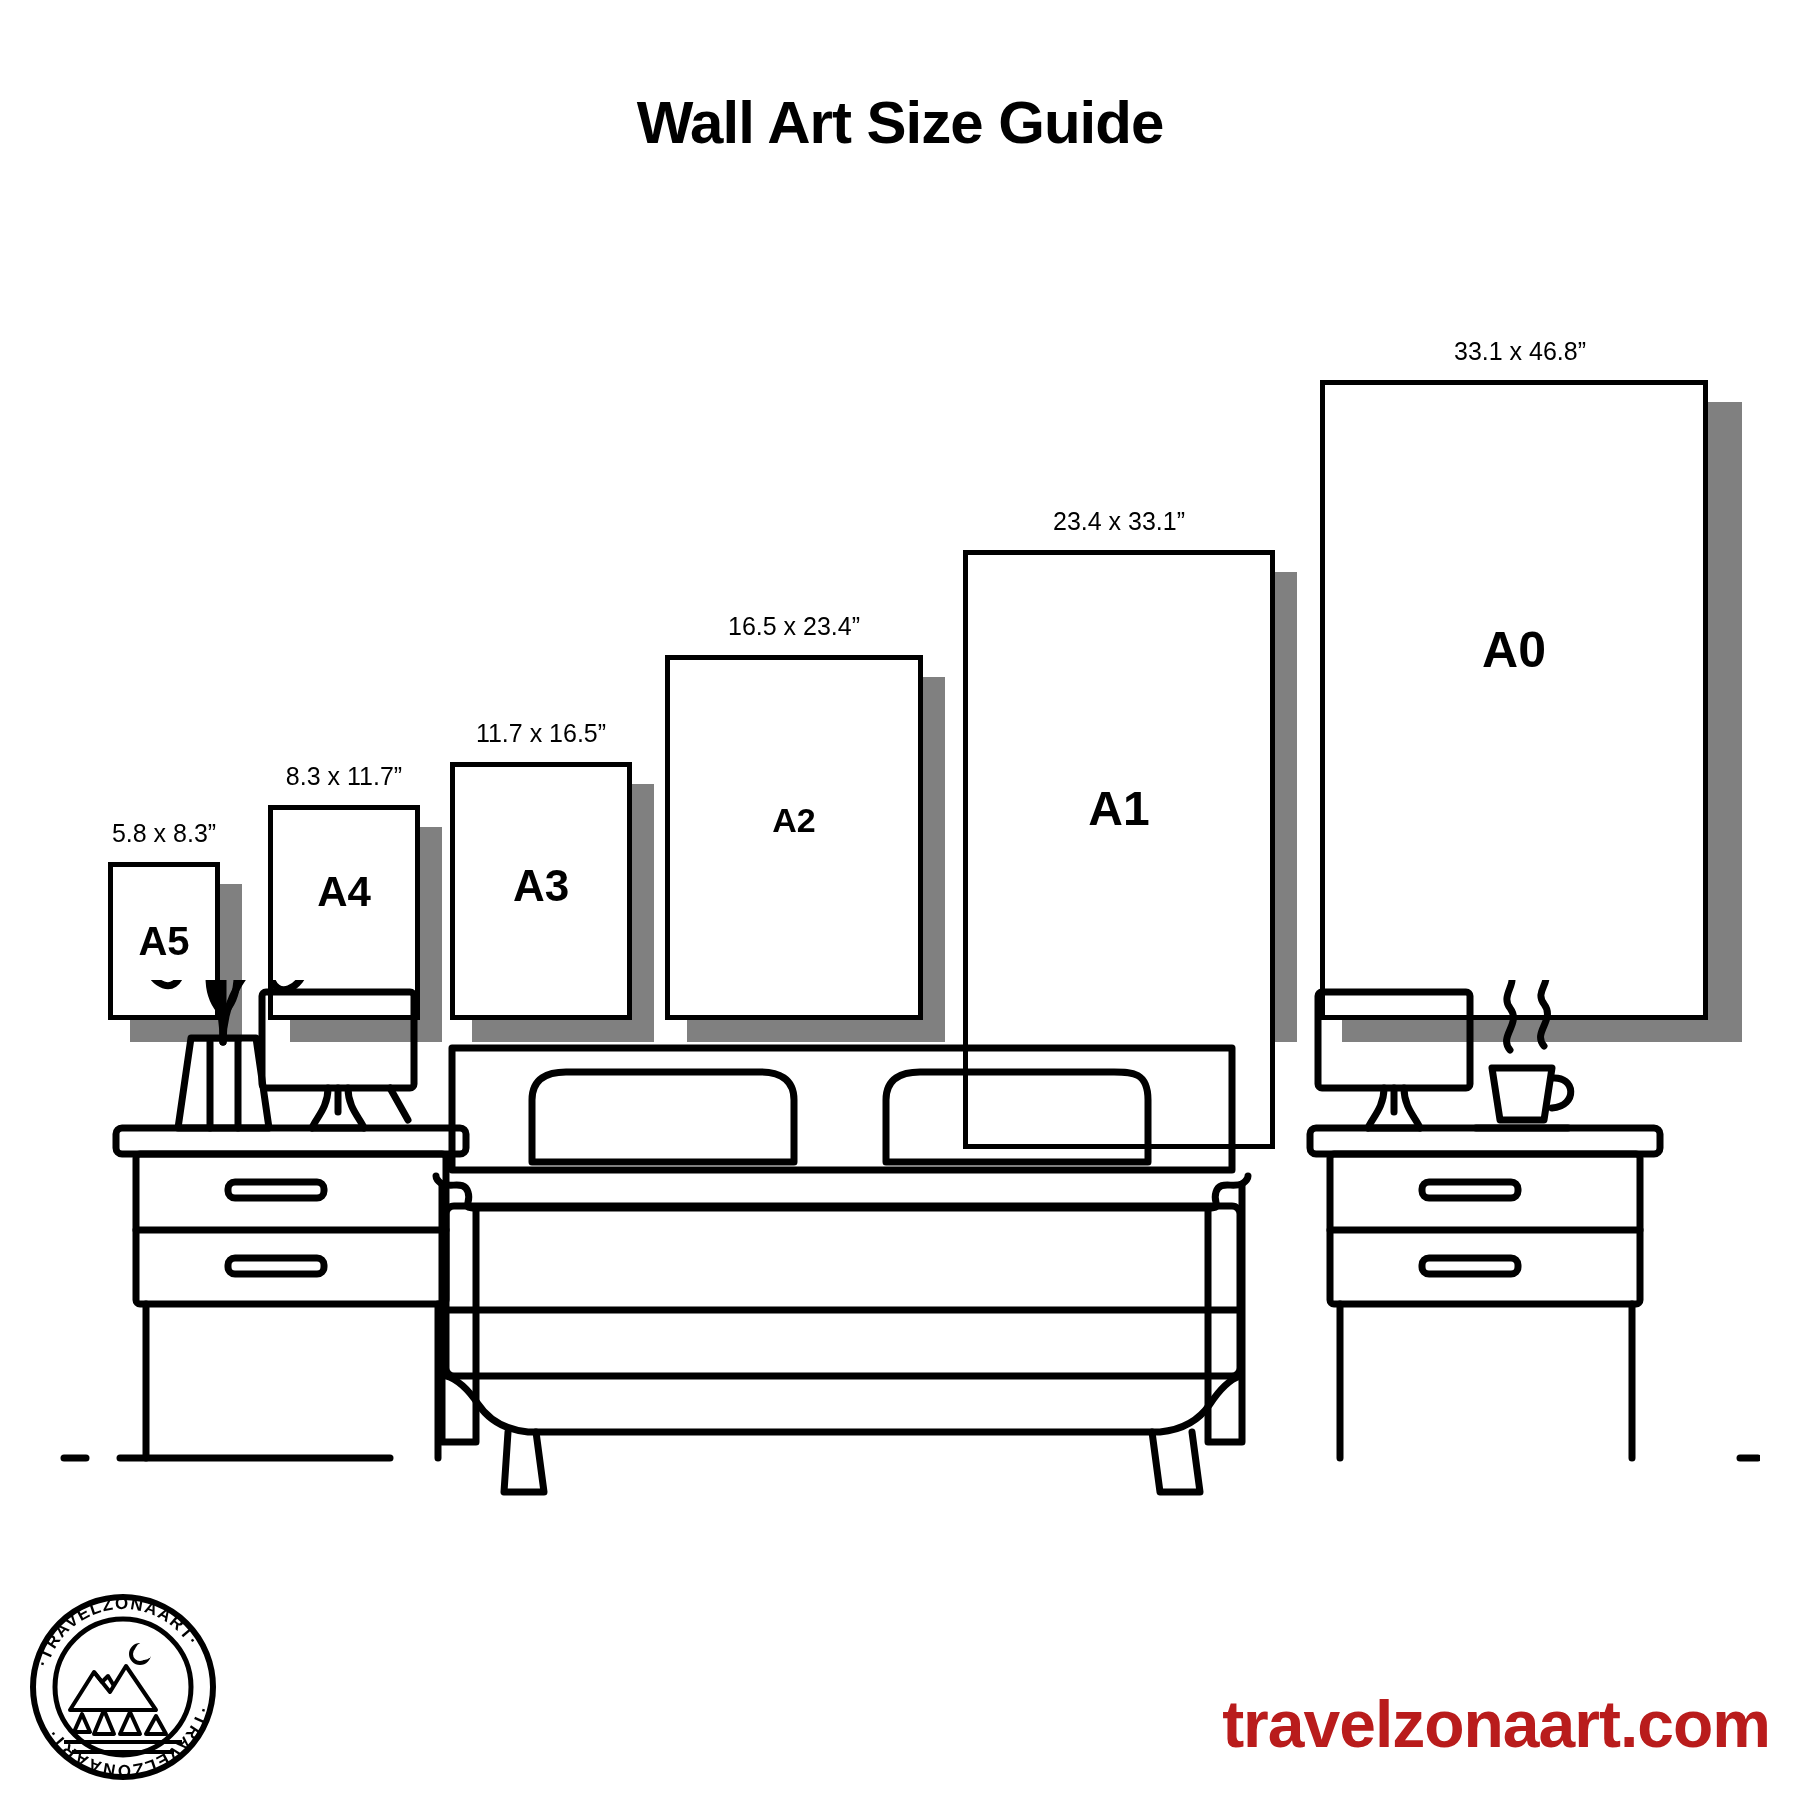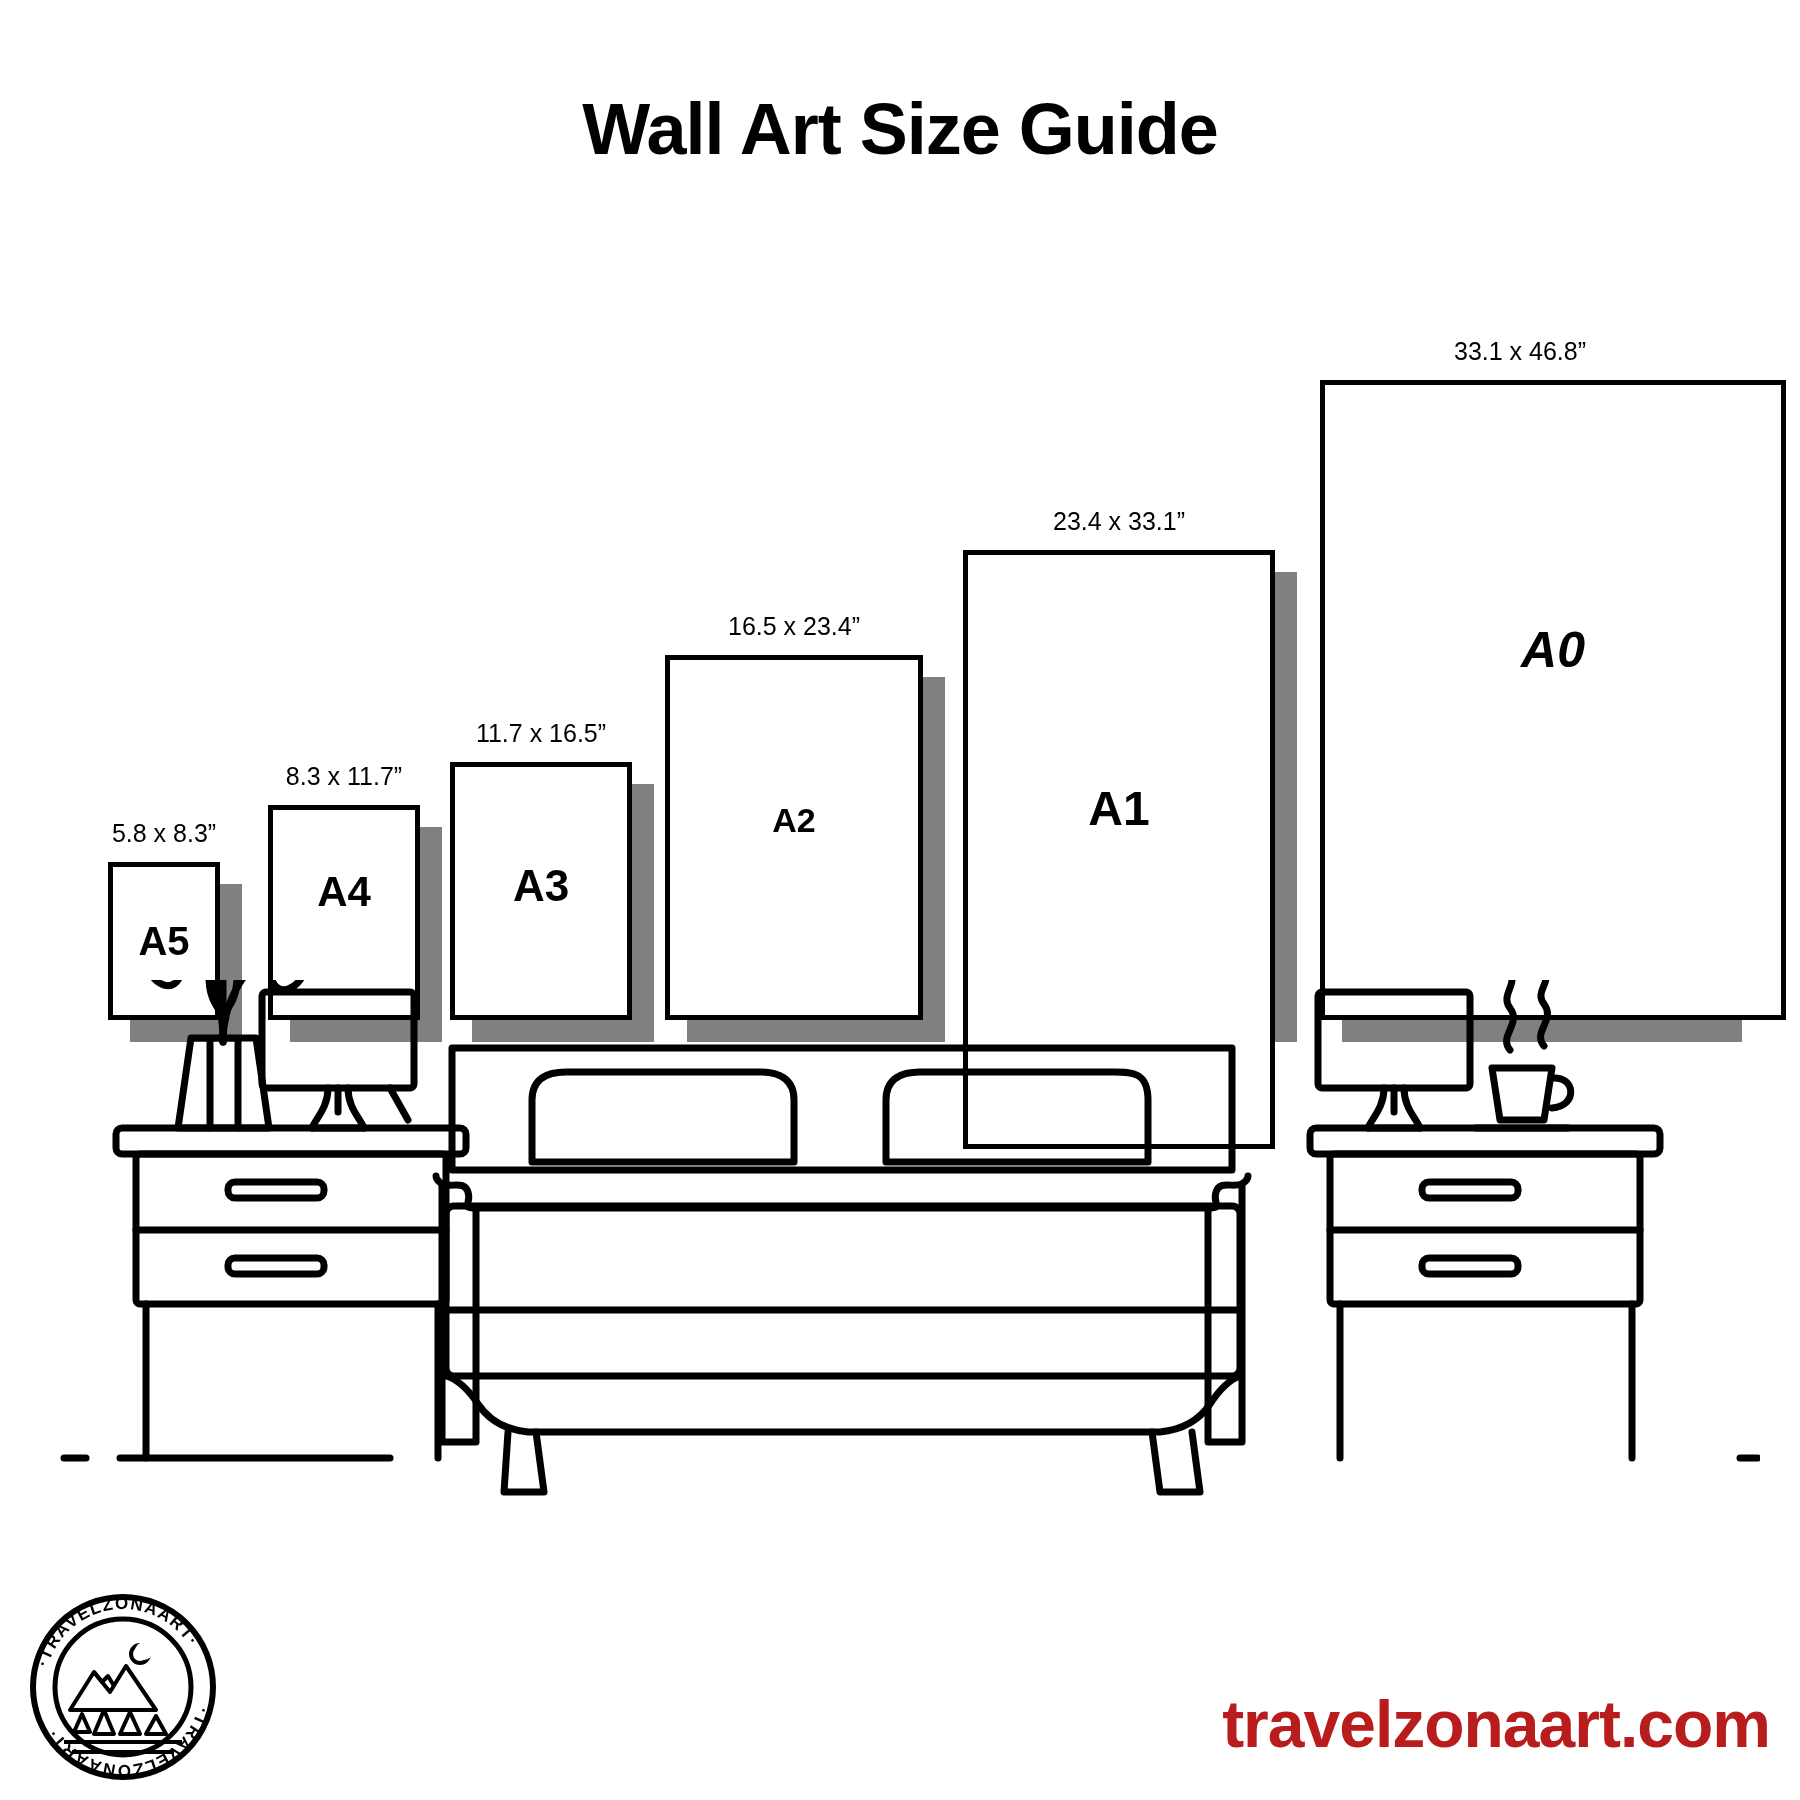--- a/index.html
+++ b/index.html
@@ -15,21 +15,21 @@
     overflow: hidden;
   }
 
   
   #page-title {
     position: absolute;
     top: 88px;
     left: 0;
     width: 100%;
     text-align: center;
-    font-size: 72px;
+    font-size: 60px;
     font-weight: bold;
     letter-spacing: -1px;
     color: #000000;
   }
 
   
   #frames-area {
     position: absolute;
     left: 0;
     top: 280px;
@@ -145,21 +145,21 @@
     <div class="frame-label">23.4 x 33.1”</div>
     <div class="frame-shadow" style="width:312px; height:470px;"></div>
     <div class="frame-box" style="width:312px; height:599px;padding-left:25px;">
       <span class="frame-name" style="font-size:48px; top:43%;">A1</span>
     </div>
   </div>
 
   <div class="frame-group" style="left:1320px; width:400px; height:640px;">
     <div class="frame-label">33.1 x 46.8”</div>
     <div class="frame-shadow" style="width:400px; height:640px;"></div>
-    <div class="frame-box" style="width:466px; height:640px;font-style:italic;">
+    <div class="frame-box" style="width:388px; height:640px;">
       <span class="frame-name" style="font-size:50px; top:42%;">A0</span>
     </div>
   </div>
 
 </div>
 
 <div id="furniture">
   <svg viewBox="0 0 1700 550" width="1700" height="550" fill="none" stroke="#000000" stroke-width="7" stroke-linecap="round" stroke-linejoin="round">
 
     <g>

